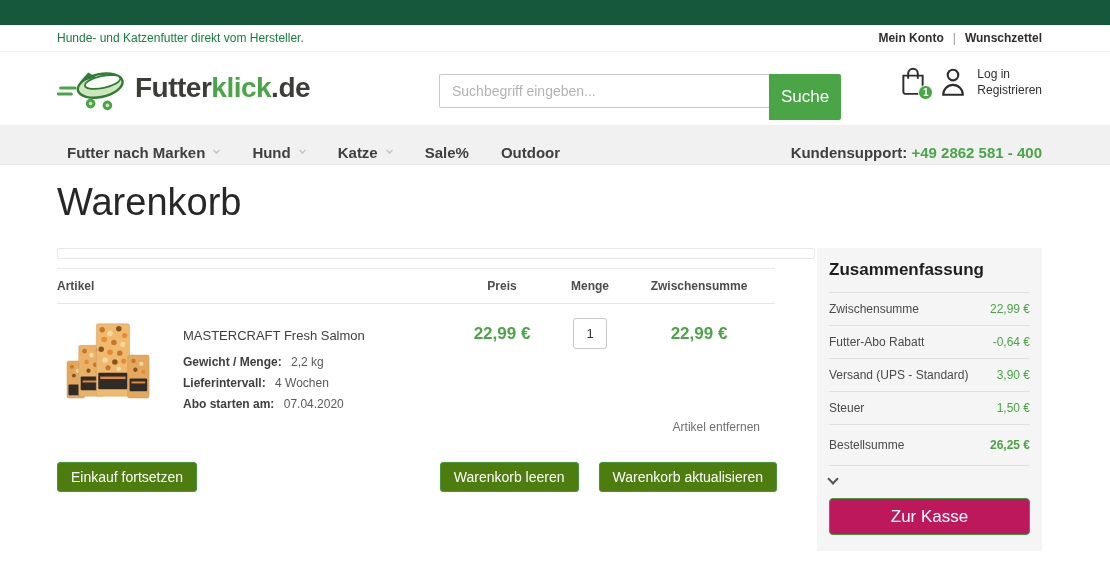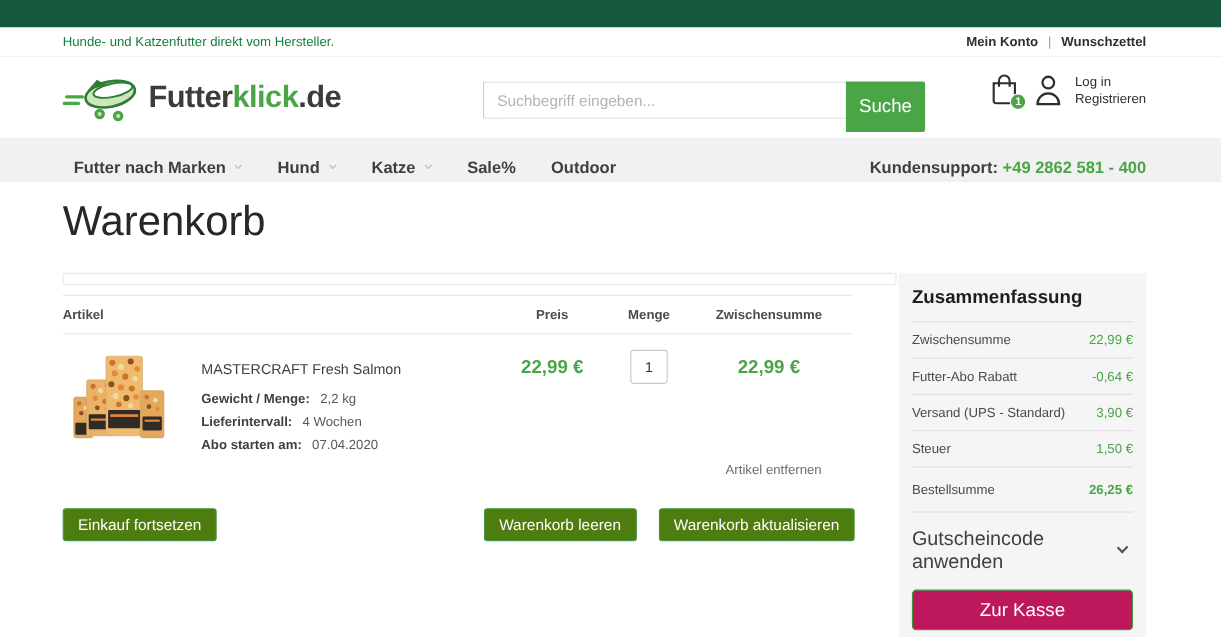--- a/index.html
+++ b/index.html
@@ -72,21 +72,21 @@
   .prod-img { width:90px; height:86px; margin-left:8px; cursor:pointer; flex-shrink:0; }
   .prod-details { margin-left:28px; padding-top:12px; }
   .prod-name { font-size:13px; color:#3f3f3f; margin-bottom:12px; cursor:pointer; }
   .attr-row { font-size:12px; margin-bottom:7px; }
   .attr-row .lbl { font-weight:700; color:#3f3f3f; margin-right:6px; }
   .attr-row .val { color:#5a5a5a; }
   .price-cell, .subtotal-cell { text-align:center; font-size:17px; font-weight:700; color:#4aa546; padding-top:8px; }
   .qty-cell { text-align:center; }
   .qty-cell input { width:34px; height:31px; border:1px solid #c9c9c9; border-radius:3px;
     text-align:center; font-size:13px; color:#333; margin-top:2px; font-family:"Liberation Sans", sans-serif; }
-  .remove-link { position:absolute; right:28px; bottom:20px; font-size:12px; color:#6e6e6e; cursor:pointer; }
+  .remove-link { position:absolute; right:15px; bottom:20px; font-size:12px; color:#6e6e6e; cursor:pointer; }
 
   .actions-row { width:720px; display:flex; justify-content:space-between; margin-top:8px; }
   .btn { background:#4d7c0f; border:1px solid #43973f; color:#fff; font-size:14px;
     padding:6px 13px; border-radius:3px; cursor:pointer; font-family:"Liberation Sans", sans-serif; }
   .actions-right { display:flex; gap:20px; }
 
   
   .summary { width:225px; background:#f5f5f5; padding:12px 12px 16px 12px; }
   .summary h2 { font-size:17px; font-weight:700; color:#1e1e1e; padding-bottom:12px; border-bottom:1px solid #e0e0e0; }
   .sum-row { display:flex; justify-content:space-between; align-items:center;
@@ -300,19 +300,18 @@
       </div>
       <div class="sum-row" data-interactable="false">
         <span class="s-label" data-interactable="false">Steuer</span>
         <span class="s-value" data-interactable="false">1,50 €</span>
       </div>
       <div class="sum-row total" data-interactable="false">
         <span class="s-label" data-interactable="false">Bestellsumme</span>
         <span class="s-value" data-interactable="false">26,25 €</span>
       </div>
       <div class="voucher" data-interactable="true">
-        <span class="v-label" data-interactable="false">Gutscheincode anwenden</span>
         <span class="chev" data-interactable="false"></span>
       </div>
       <button class="checkout-btn" data-interactable="true">Zur Kasse</button>
     </div>
   </div>
 </div>
 
 </body></html>

